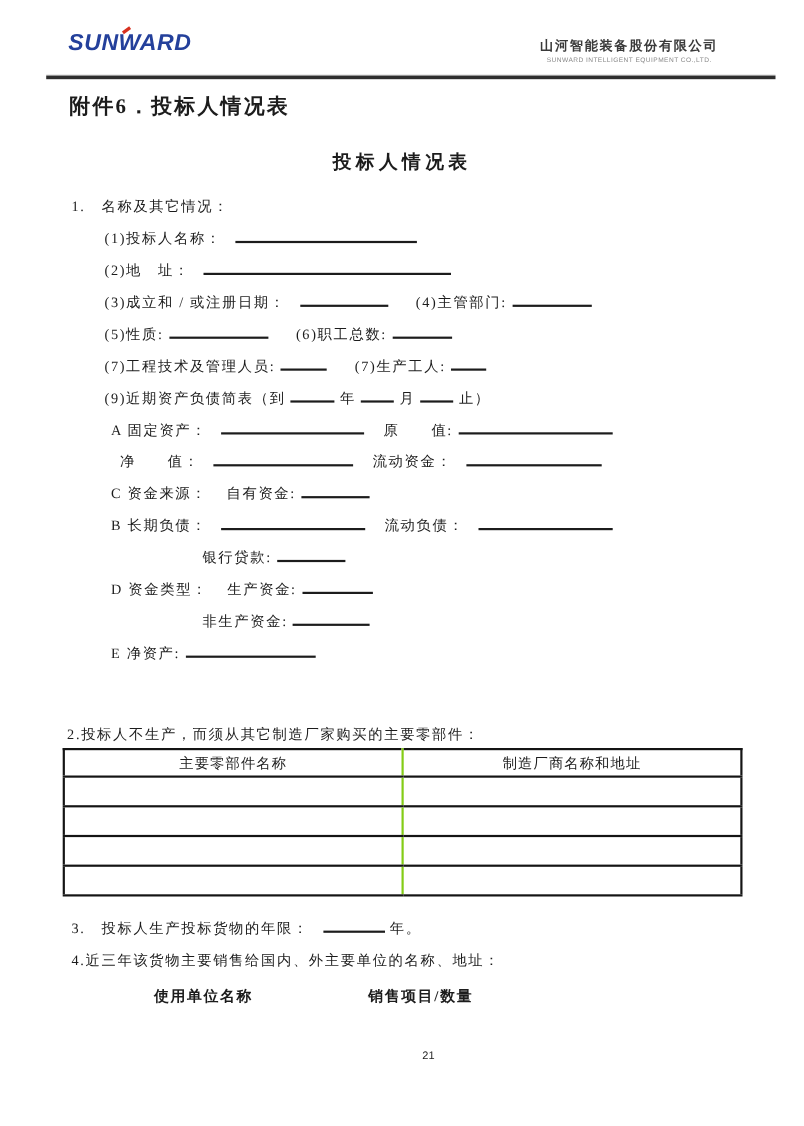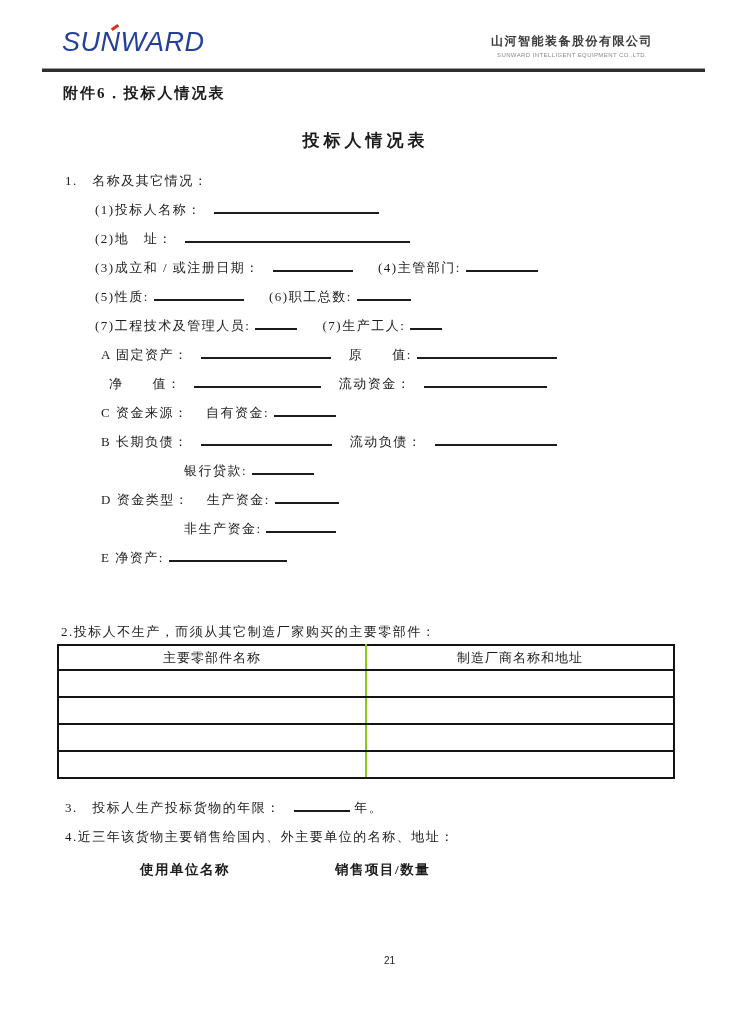--- a/index.html
+++ b/index.html
@@ -11,22 +11,22 @@
     background:#ffffff;
     font-family:"Liberation Serif","DejaVu Serif",serif;
     color:#1c1c1c;
     overflow:hidden;
   }
   
   .header { position:relative; height:74px; }
   .logo {
     position:absolute; left:62px; top:27px;
     font-family:"Liberation Sans","DejaVu Sans",sans-serif;
-    font-weight:normal; font-style:italic;
-    font-size:27px; letter-spacing:0.5px;
+    font-weight:bold; font-style:italic;
+    font-size:21px; letter-spacing:0.5px;
     color:#24409b;
   }
   .logo-accent {
     position:absolute; left:49px; top:-1px;
     width:8px; height:3px;
     background:#d7301f;
     transform:rotate(-35deg);
   }
   .company { position:absolute; right:78px; top:33px; text-align:center; }
   .company-cn {
@@ -40,21 +40,21 @@
   }
   .rule {
     position:absolute; left:42px; right:26px; top:68px;
     height:3px;
     border-top:1px solid #9a9a9a;
     border-bottom:3px solid #2e2e2e;
   }
   
   .attachment-title {
     margin:10px 0 0 63px;
-    font-size:15px; font-weight:bold; letter-spacing:2px;
+    font-size:19px; font-weight:bold; letter-spacing:2px;
   }
   .main-title {
     margin-top:26px;
     text-align:center;
     font-size:17px; font-weight:bold; letter-spacing:4px;
   }
   
   .content { padding:0 56px 0 57px; }
   .form { margin-top:14px; font-size:13px; letter-spacing:1.5px; }
   .line { height:29px; line-height:29px; white-space:nowrap; }
@@ -164,20 +164,29 @@
       </div>
 
       <div class="line in1">
         <span>(7)工程技术及管理人员:</span>
         <span class="bl" style="width:42px"></span>
         <span class="gap-m"></span>
         <span>(7)生产工人:</span>
         <span class="bl" style="width:32px"></span>
       </div>
 
+      <div class="line in1">
+        <span>(9)近期资产负债简表（到</span>
+        <span class="bl" style="width:40px"></span>
+        <span>年</span>
+        <span class="bl" style="width:30px"></span>
+        <span>月</span>
+        <span class="bl" style="width:30px"></span>
+        <span>止）</span>
+      </div>
 
       <div class="line in2">
         <span>A 固定资产：</span>
         <span class="gap-s"></span><span class="bl" style="width:130px"></span>
         <span class="gap-s"></span>
         <span>原　　值:</span>
         <span class="bl" style="width:140px"></span>
       </div>
 
       <div class="line in2b">

